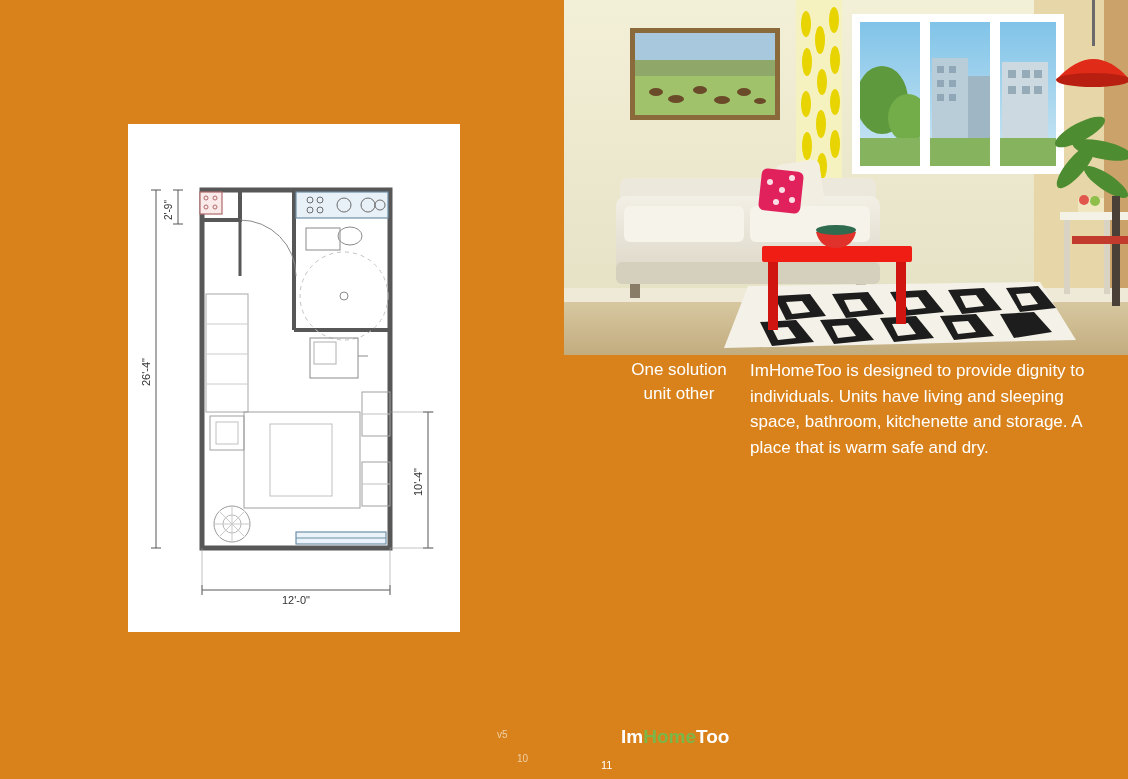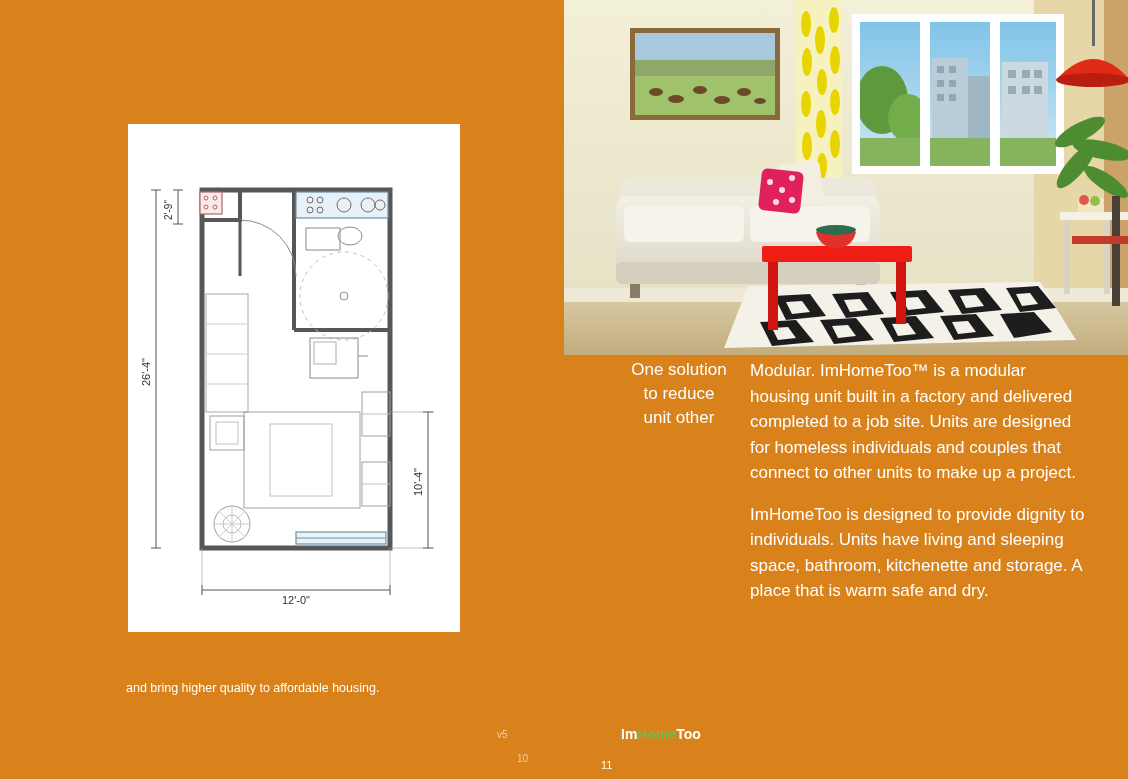--- a/index.html
+++ b/index.html
@@ -49,21 +49,21 @@
   .body-col p{margin:0 0 16px 0;}
 
   
   .footer{
     position:absolute;left:0;top:724px;width:1128px;height:30px;
     color:#ffffff;font-size:11px;padding-left:22px;
   }
   .footer .ver{position:absolute;left:497px;top:5px;color:#f0cfa6;font-size:10px;}
   .footer .verno{position:absolute;left:517px;top:5px;color:#f0cfa6;font-size:10px;margin-top:24px;}
   .footer .pageno{position:absolute;left:601px;top:3px;color:#ffffff;font-size:11px;margin-top:32px;}
-  .footer .brand{position:absolute;left:621px;top:2px;font-size:14px;font-weight:bold;}
+  .footer .brand{position:absolute;left:621px;top:2px;font-size:19px;font-weight:bold;}
   .footer .brand .im{color:#ffffff;}
   .footer .brand .home{color:#7ab648;}
   .footer .brand .too{color:#ffffff;}
 </style>
 </head>
 <body>
 
 <div class="page">
 
   <div class="left-page">
@@ -150,21 +150,20 @@
         </g>
 
         <text x="44" y="86" font-family="Liberation Sans, sans-serif" font-size="10" fill="#333" transform="rotate(-90 44 86)" text-anchor="middle">2'-9"</text>
         <text x="22" y="248" font-family="Liberation Sans, sans-serif" font-size="11" fill="#333" transform="rotate(-90 22 248)" text-anchor="middle">26'-4"</text>
         <text x="294" y="358" font-family="Liberation Sans, sans-serif" font-size="11" fill="#333" transform="rotate(-90 294 358)" text-anchor="middle">10'-4"</text>
         <text x="168" y="480" font-family="Liberation Sans, sans-serif" font-size="11" fill="#333" text-anchor="middle">12'-0"</text>
       </svg>
     </div>
 
     <div class="left-caption">
-      <div>and bring higher quality to affordable housing.</div>
     </div>
   </div>
 
   <div class="right-page">
 
     <div class="photo">
       <svg width="564" height="355" viewBox="0 0 564 355">
         <defs>
           <linearGradient id="wall" x1="0" y1="0" x2="0" y2="1">
             <stop offset="0" stop-color="#f3f0d8"></stop>
@@ -325,26 +324,24 @@
         <rect x="204" y="262" width="10" height="68" fill="#d01410"></rect>
         <rect x="332" y="262" width="10" height="62" fill="#d01410"></rect>
 
         <path d="M252 232 q20 -6 40 0 q-4 16 -20 16 q-16 0 -20 -16 Z" fill="#e0322a"></path>
         <ellipse cx="272" cy="230" rx="20" ry="5" fill="#2f6b4f"></ellipse>
       </svg>
     </div>
 
     <div class="pull-quote">
       <div>One solution</div>
-      <div>to reduce</div>
       <div>unit other</div>
     </div>
 
     <div class="body-col">
-      <p>Modular. ImHomeToo™ is a modular housing unit built in a factory and delivered completed to a job site. Units are designed for homeless individuals and couples that connect to other units to make up a project.</p>
       <p>ImHomeToo is designed to provide dignity to individuals. Units have living and sleeping space, bathroom, kitchenette and storage. A place that is warm safe and dry.</p>
     </div>
   </div>
 
   <div class="footer">
     <span class="ver">v5</span>
     <span class="verno">10</span>
     <span class="pageno">11</span>
     <span class="brand">
       <span class="im">Im</span><span class="home">Home</span><span class="too">Too</span>

